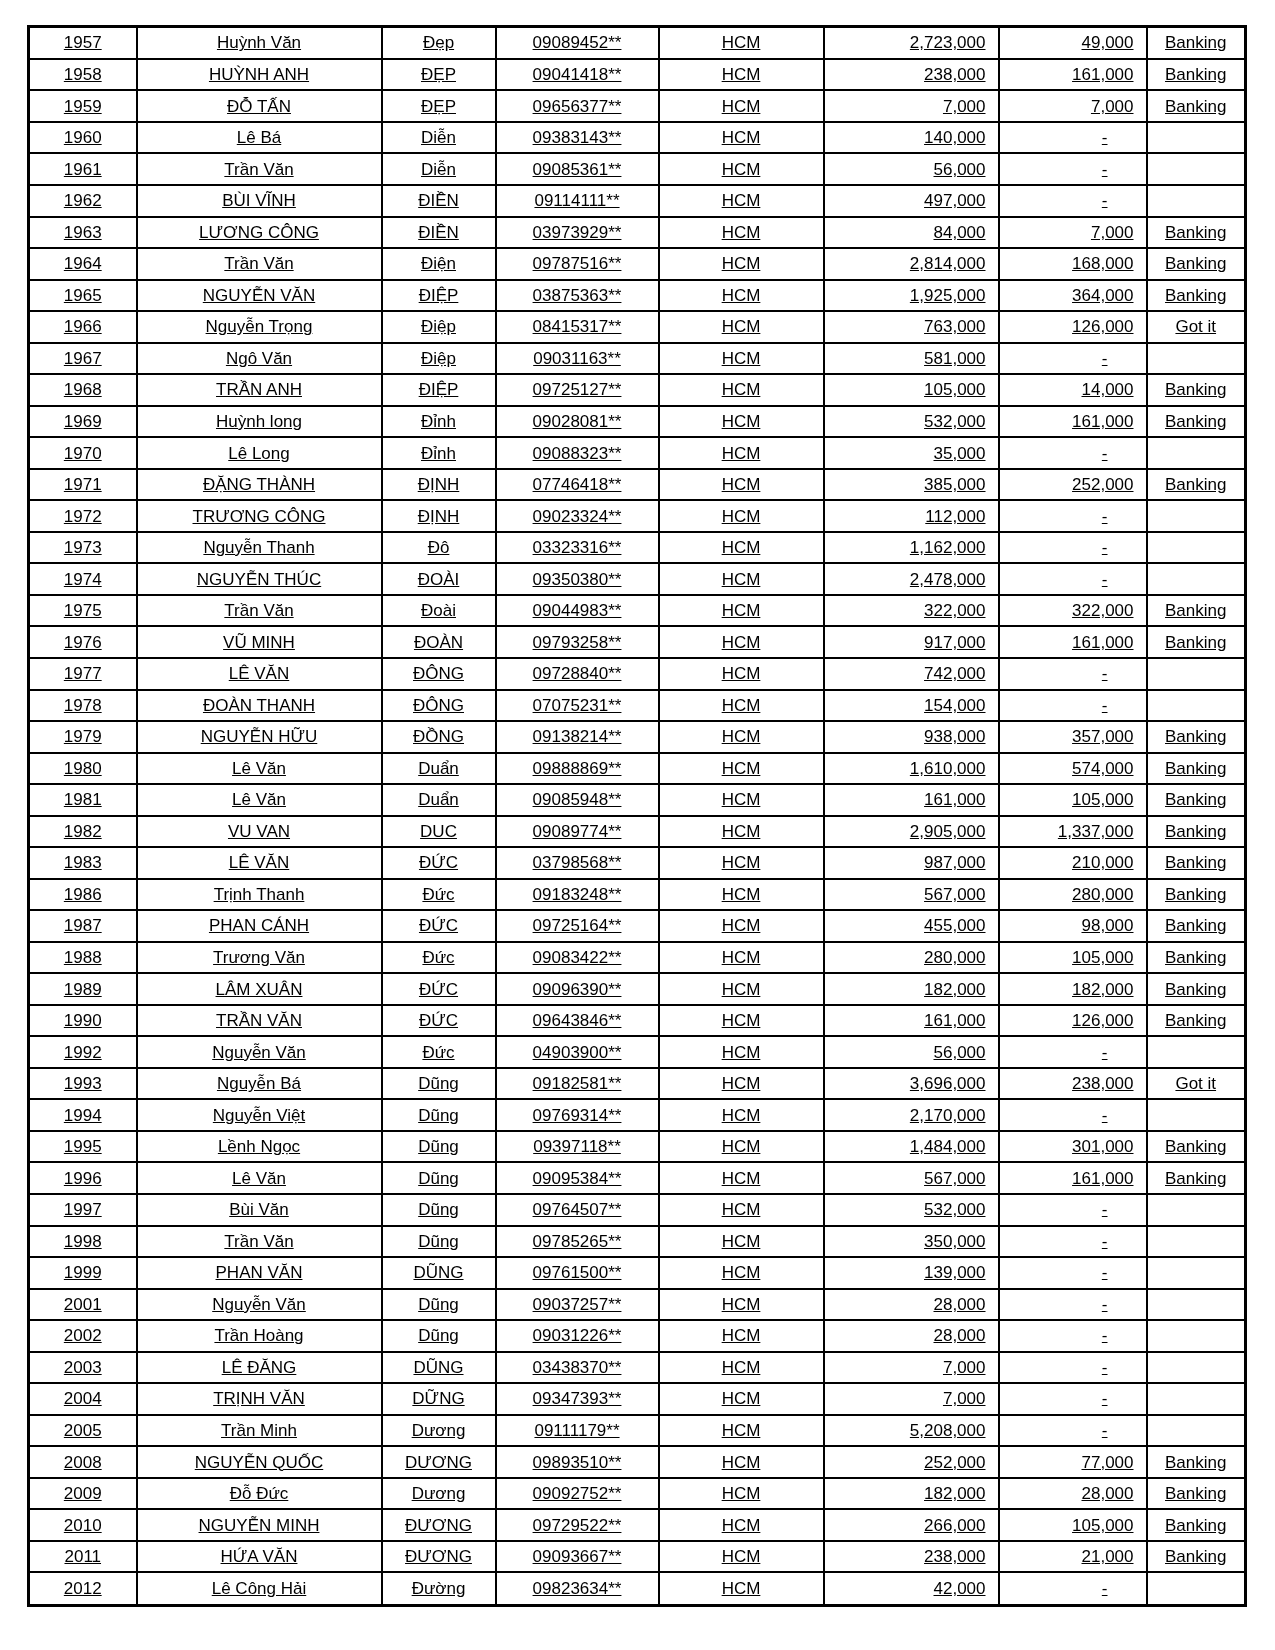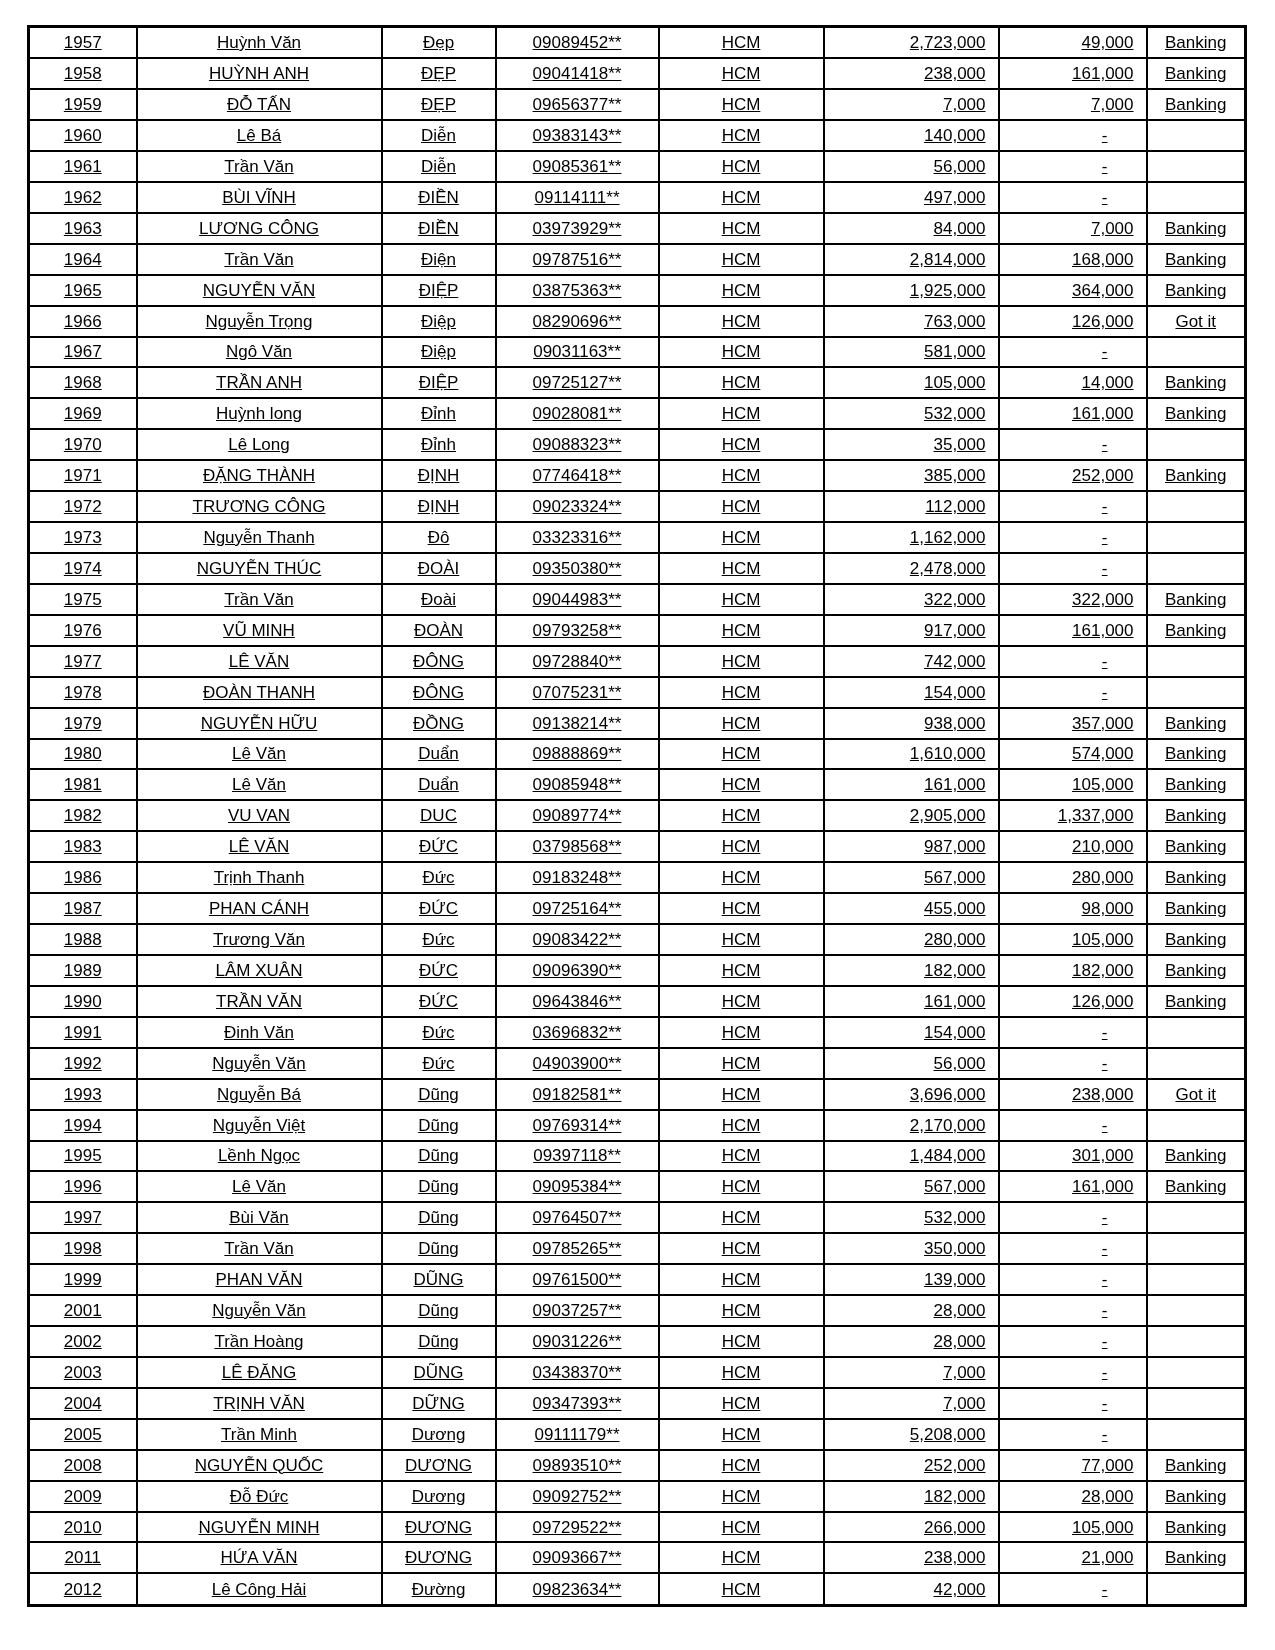--- a/index.html
+++ b/index.html
@@ -139,21 +139,21 @@
           <td class="c-phone">03875363**</td>
           <td class="c-city">HCM</td>
           <td class="c-amt1">1,925,000</td>
           <td class="c-amt2">364,000</td>
           <td class="c-status">Banking</td>
         </tr>
         <tr>
           <td class="c-id">1966</td>
           <td class="c-fname">Nguyễn Trọng</td>
           <td class="c-lname">Điệp</td>
-          <td class="c-phone">08290696**</td>
+          <td class="c-phone">08415317**</td>
           <td class="c-city">HCM</td>
           <td class="c-amt1">763,000</td>
           <td class="c-amt2">126,000</td>
           <td class="c-status">Got it</td>
         </tr>
         <tr>
           <td class="c-id">1967</td>
           <td class="c-fname">Ngô Văn</td>
           <td class="c-lname">Điệp</td>
           <td class="c-phone">09031163**</td>
@@ -364,30 +364,20 @@
         </tr>
         <tr>
           <td class="c-id">1990</td>
           <td class="c-fname">TRẦN VĂN</td>
           <td class="c-lname">ĐỨC</td>
           <td class="c-phone">09643846**</td>
           <td class="c-city">HCM</td>
           <td class="c-amt1">161,000</td>
           <td class="c-amt2">126,000</td>
           <td class="c-status">Banking</td>
-        </tr>
-        <tr>
-          <td class="c-id">1991</td>
-          <td class="c-fname">Đinh Văn</td>
-          <td class="c-lname">Đức</td>
-          <td class="c-phone">03696832**</td>
-          <td class="c-city">HCM</td>
-          <td class="c-amt1">154,000</td>
-          <td class="c-amt2 dash">-</td>
-          <td class="c-status"></td>
         </tr>
         <tr>
           <td class="c-id">1992</td>
           <td class="c-fname">Nguyễn Văn</td>
           <td class="c-lname">Đức</td>
           <td class="c-phone">04903900**</td>
           <td class="c-city">HCM</td>
           <td class="c-amt1">56,000</td>
           <td class="c-amt2 dash">-</td>
           <td class="c-status"></td>

